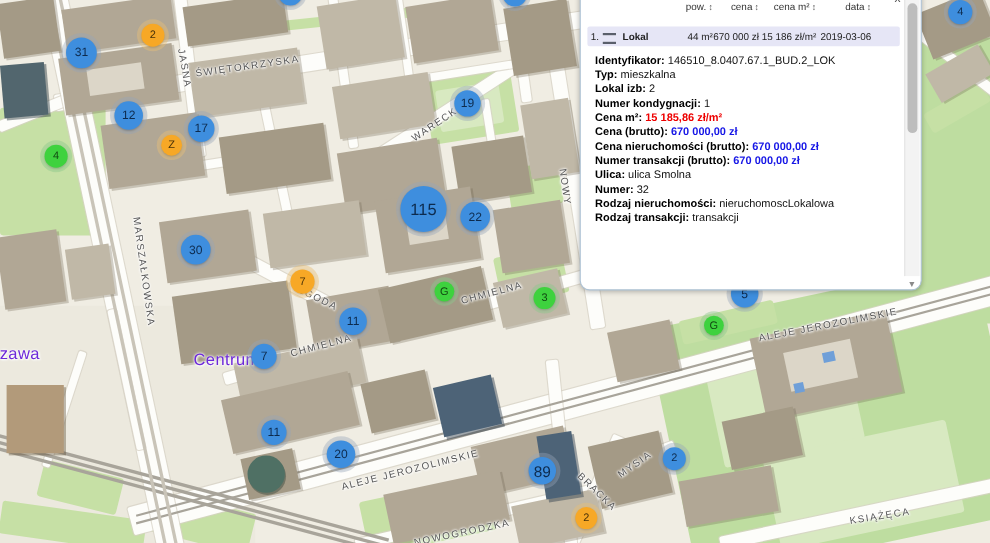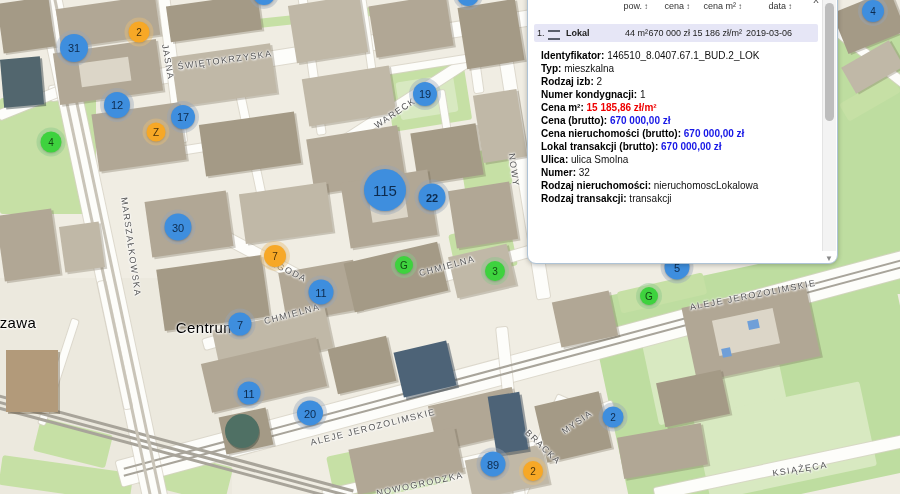--- a/index.html
+++ b/index.html
@@ -19,21 +19,21 @@
   .bld.navy{background:#4d6377;box-shadow:2px 3px 0 rgba(45,60,75,.45);}
   .bld.brown{background:#b29a7a;box-shadow:2px 2px 0 rgba(95,80,55,.4);}
   .bld.teal{background:#52666e;box-shadow:2px 2px 0 rgba(40,55,60,.45);}
   .bld.court{box-shadow:none;}
   .dome{border-radius:50%;background:#4f7064;box-shadow:1px 2px 0 rgba(40,60,50,.4);}
   .pool{background:#6f9fd8;}
   
   .sl{position:absolute;transform:translate(-50%,-50%) rotate(var(--r,0deg));
       font-size:9px;letter-spacing:1.4px;color:#565656;white-space:nowrap;
       text-shadow:0 0 2px #fff,0 0 2px #fff,0 0 3px #fff,1px 1px 2px #fff;}
-  .cl{position:absolute;transform:translate(-50%,-50%);font-size:15px;color:#000000;
+  .cl{position:absolute;transform:translate(-50%,-50%);font-size:15px;color:#6d28d9;
       letter-spacing:.4px;white-space:nowrap;
       text-shadow:0 0 2px #fff,0 0 3px #fff,1px 1px 2px #fff;}
   
   .mk{position:absolute;border-radius:50%;display:flex;align-items:center;justify-content:center;
       transform:translate(-50%,-50%);font-weight:500;z-index:20;cursor:pointer;}
   .mk.b{background:#3e8ede;color:#0d2b4e;box-shadow:0 0 0 4px rgba(150,165,185,.4),0 1px 2px rgba(0,0,0,.35);}
   .mk.o{background:#f7a826;color:#4a3208;box-shadow:0 0 0 4px rgba(230,190,120,.45),0 1px 2px rgba(0,0,0,.3);}
   .mk.g{background:#3ed23e;color:#124a12;box-shadow:0 0 0 4px rgba(140,200,140,.45),0 1px 2px rgba(0,0,0,.3);}
   
   #popup{position:absolute;left:527px;top:-6px;width:309px;height:268px;background:#fff;
@@ -186,30 +186,30 @@
       <div class="mk b" style="left: 74px; top: 48px; width: 28px; height: 28px; font-size: 11px;">31</div>
       <div class="mk o" style="left: 139px; top: 32px; width: 21px; height: 21px; font-size: 10px;">2</div>
       <div class="mk b" style="left: 117px; top: 105px; width: 26px; height: 26px; font-size: 11px;">12</div>
       <div class="mk b" style="left: 183px; top: 117px; width: 24px; height: 24px; font-size: 11px;">17</div>
       <div class="mk o" style="left: 156px; top: 132px; width: 19px; height: 19px; font-size: 10px;">Z</div>
       <div class="mk g" style="left: 51px; top: 142px; width: 21px; height: 21px; font-size: 10px;">4</div>
       <div class="mk b" style="left: 264px; top: -6px; width: 22px; height: 22px; font-size: 10px;"></div>
       <div class="mk b" style="left: 468px; top: -5px; width: 22px; height: 22px; font-size: 10px;">2</div>
       <div class="mk b" style="left: 425px; top: 94px; width: 24px; height: 24px; font-size: 11px;">19</div>
       <div class="mk b" style="left: 385px; top: 190px; width: 42px; height: 42px; font-size: 15px;">115</div>
-      <div class="mk b" style="left: 432px; top: 197px; width: 27px; height: 27px; font-size: 11px; font-weight: bold;">22</div>
+      <div class="mk b" style="left: 432px; top: 197px; width: 27px; height: 27px; font-size: 11px;">22</div>
       <div class="mk b" style="left: 178px; top: 227px; width: 27px; height: 27px; font-size: 11px;">30</div>
       <div class="mk o" style="left: 275px; top: 256px; width: 22px; height: 22px; font-size: 10px;">7</div>
       <div class="mk g" style="left: 404px; top: 265px; width: 18px; height: 18px; font-size: 10px;">G</div>
       <div class="mk g" style="left: 495px; top: 271px; width: 20px; height: 20px; font-size: 10px;">3</div>
       <div class="mk b" style="left: 321px; top: 292px; width: 25px; height: 25px; font-size: 11px;">11</div>
       <div class="mk b" style="left: 240px; top: 324px; width: 23px; height: 23px; font-size: 11px;">7</div>
       <div class="mk b" style="left: 310px; top: 371px; width: 26px; height: 25px; font-size: 11px; margin-top: 42px;">20</div>
       <div class="mk b" style="left: 249px; top: 393px; width: 23px; height: 23px; font-size: 11px;">11</div>
-      <div class="mk b" style="left: 493px; top: 428px; width: 25px; height: 25px; font-size: 11px; margin-top: 36px;">89</div>
+      <div class="mk b" style="left: 493px; top: 428px; width: 25px; height: 25px; font-size: 14px;">89</div>
       <div class="mk o" style="left: 533px; top: 471px; width: 20px; height: 20px; font-size: 10px;">2</div>
       <div class="mk g" style="left: 649px; top: 296px; width: 18px; height: 18px; font-size: 10px;">G</div>
       <div class="mk b" style="left: 613px; top: 417px; width: 21px; height: 21px; font-size: 10px;">2</div>
       <div class="mk b" style="left: 873px; top: 11px; width: 22px; height: 22px; font-size: 10px;">4</div>
       <div class="mk b" style="left: 677px; top: 267px; width: 25px; height: 25px; font-size: 11px;">5</div>
     </div>
 
   <div id="popup">
     <div class="close">x</div>
     <div class="phead">
@@ -223,26 +223,26 @@
       <span class="lokicon"></span>
       <span class="tname">Lokal</span>
       <span class="vc v-pow">44 m²</span>
       <span class="vc v-cena">670 000 zł</span>
       <span class="vc v-m2">15 186 zł/m²</span>
       <span class="vc v-data">2019-03-06</span>
     </div>
     <div class="pdetails">
         <div><b>Identyfikator: </b><span class="">146510_8.0407.67.1_BUD.2_LOK</span></div>
         <div><b>Typ: </b><span class="">mieszkalna</span></div>
-        <div><b>Rodzaj izb: </b><span class="">2</span></div>
+        <div><b>Lokal izb: </b><span class="">2</span></div>
         <div><b>Numer kondygnacji: </b><span class="">1</span></div>
         <div><b>Cena m²: </b><span class="val-red">15 185,86 zł/m²</span></div>
         <div><b>Cena (brutto): </b><span class="val-blue">670 000,00 zł</span></div>
         <div><b>Cena nieruchomości (brutto): </b><span class="val-blue">670 000,00 zł</span></div>
-        <div><b>Lokal transakcji (brutto): </b><span class="val-blue">670 000,00 zł</span></div>
+        <div><b>Numer transakcji (brutto): </b><span class="val-blue">670 000,00 zł</span></div>
         <div><b>Ulica: </b><span class="">ulica Smolna</span></div>
         <div><b>Numer: </b><span class="">32</span></div>
         <div><b>Rodzaj nieruchomości: </b><span class="">nieruchomoscLokalowa</span></div>
         <div><b>Rodzaj transakcji: </b><span class="">transakcji</span></div>
       </div>
     <div class="sbar">
       <div class="arr up">▲</div>
       <div class="thumb"></div>
       <div class="arr dn">▼</div>
     </div>

